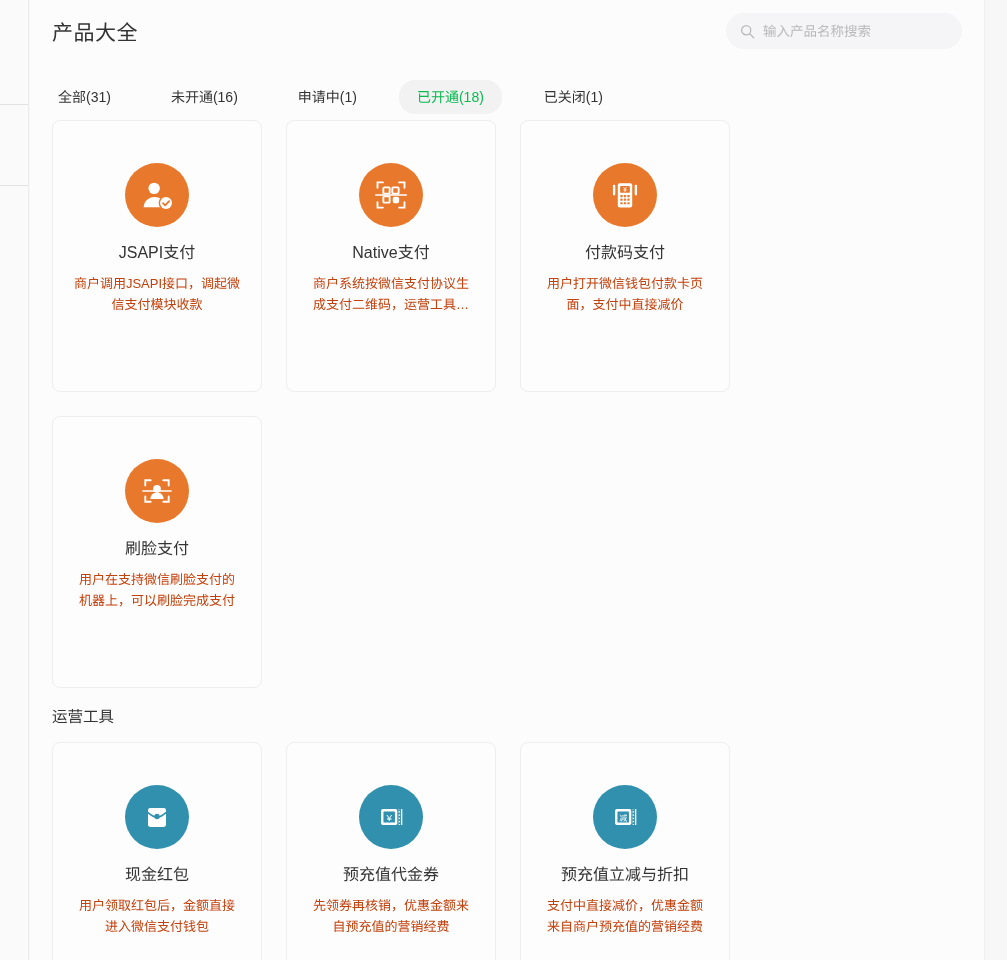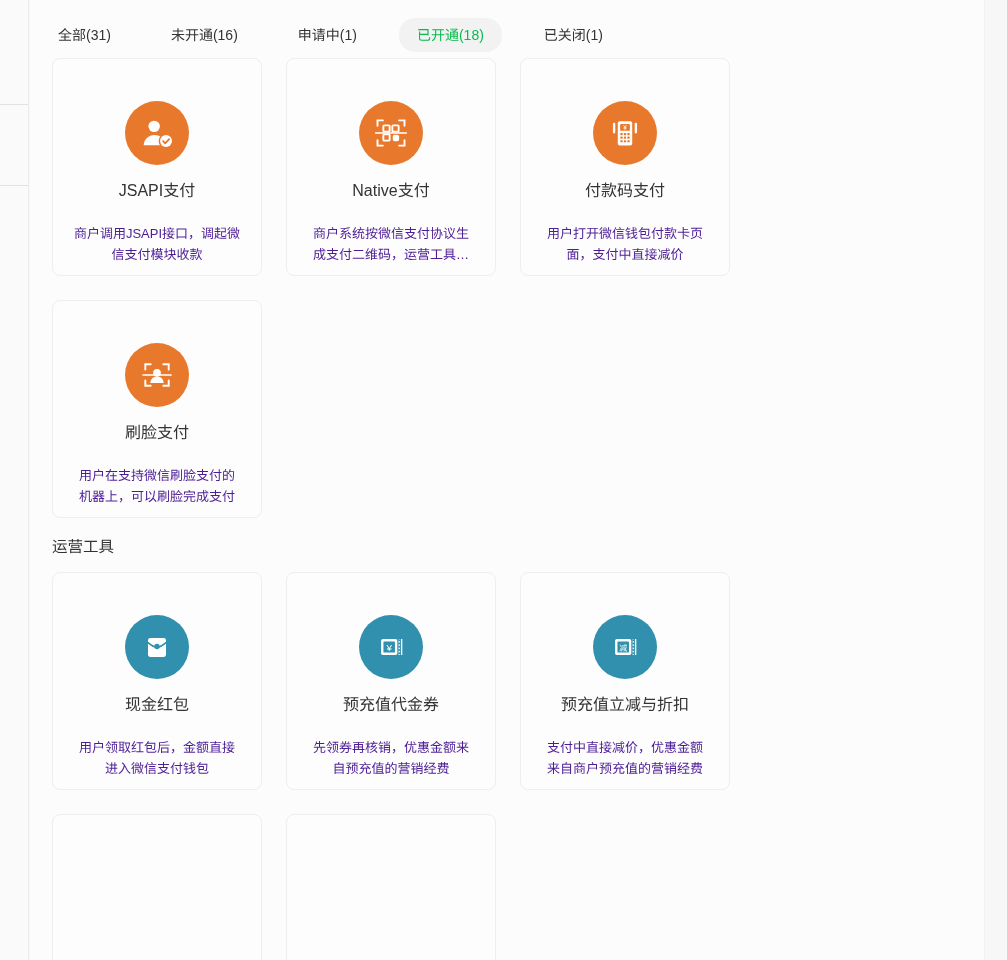--- a/index.html
+++ b/index.html
@@ -136,21 +136,21 @@
   }
 
   .card-grid {
     display: flex;
     flex-wrap: wrap;
     gap: 24px 24px;
   }
 
   .product-card {
     width: 210px;
-    height: 218px;
+    height: 272px;
     background: #fdfdfd;
     border: 1px solid #eeeeee;
     border-radius: 8px;
     display: flex;
     flex-direction: column;
     align-items: center;
     cursor: pointer;
     padding-top: 42px;
     transition: box-shadow .15s ease;
   }
@@ -166,41 +166,54 @@
   .card-icon svg { display: block; }
 
   .card-title {
     margin-top: 15px;
     font-size: 16px;
     color: #333333;
     line-height: 22px;
     text-align: center;
   }
   .card-desc {
-    margin-top: 21px;
+    margin-top: 9px;
     font-size: 13px;
-    color: #4c1d95;
+    color: #c2410c;
     line-height: 21px;
     text-align: center;
     width: 168px;
     overflow: hidden;
   }
 </style>
 </head>
 <body>
 
 <div id="app">
 
   <div id="sidebar-rail">
     <div class="rail-divider d1"></div>
     <div class="rail-divider d2"></div>
   </div>
 
   <div id="content">
 
+    <div class="page-header">
+      <div class="page-title">产品大全</div>
+
+      <div class="search-box">
+        <span class="search-icon">
+          <svg viewBox="0 0 16 16" width="15" height="15" fill="none" stroke="#8a8a90" stroke-width="1.4">
+            <circle cx="6.6" cy="6.6" r="4.9"></circle>
+            <line x1="10.4" y1="10.4" x2="14.6" y2="14.6" stroke-linecap="round"></line>
+          </svg>
+        </span>
+        <input class="search-input" type="text" placeholder="输入产品名称搜索" style="">
+      </div>
+    </div>
 
     <div class="tab-bar">
       <div class="tab">全部(31)</div>
       <div class="tab">未开通(16)</div>
       <div class="tab">申请中(1)</div>
       <div class="tab active">已开通(18)</div>
       <div class="tab">已关闭(1)</div>
     </div>
 
     <div class="section">

